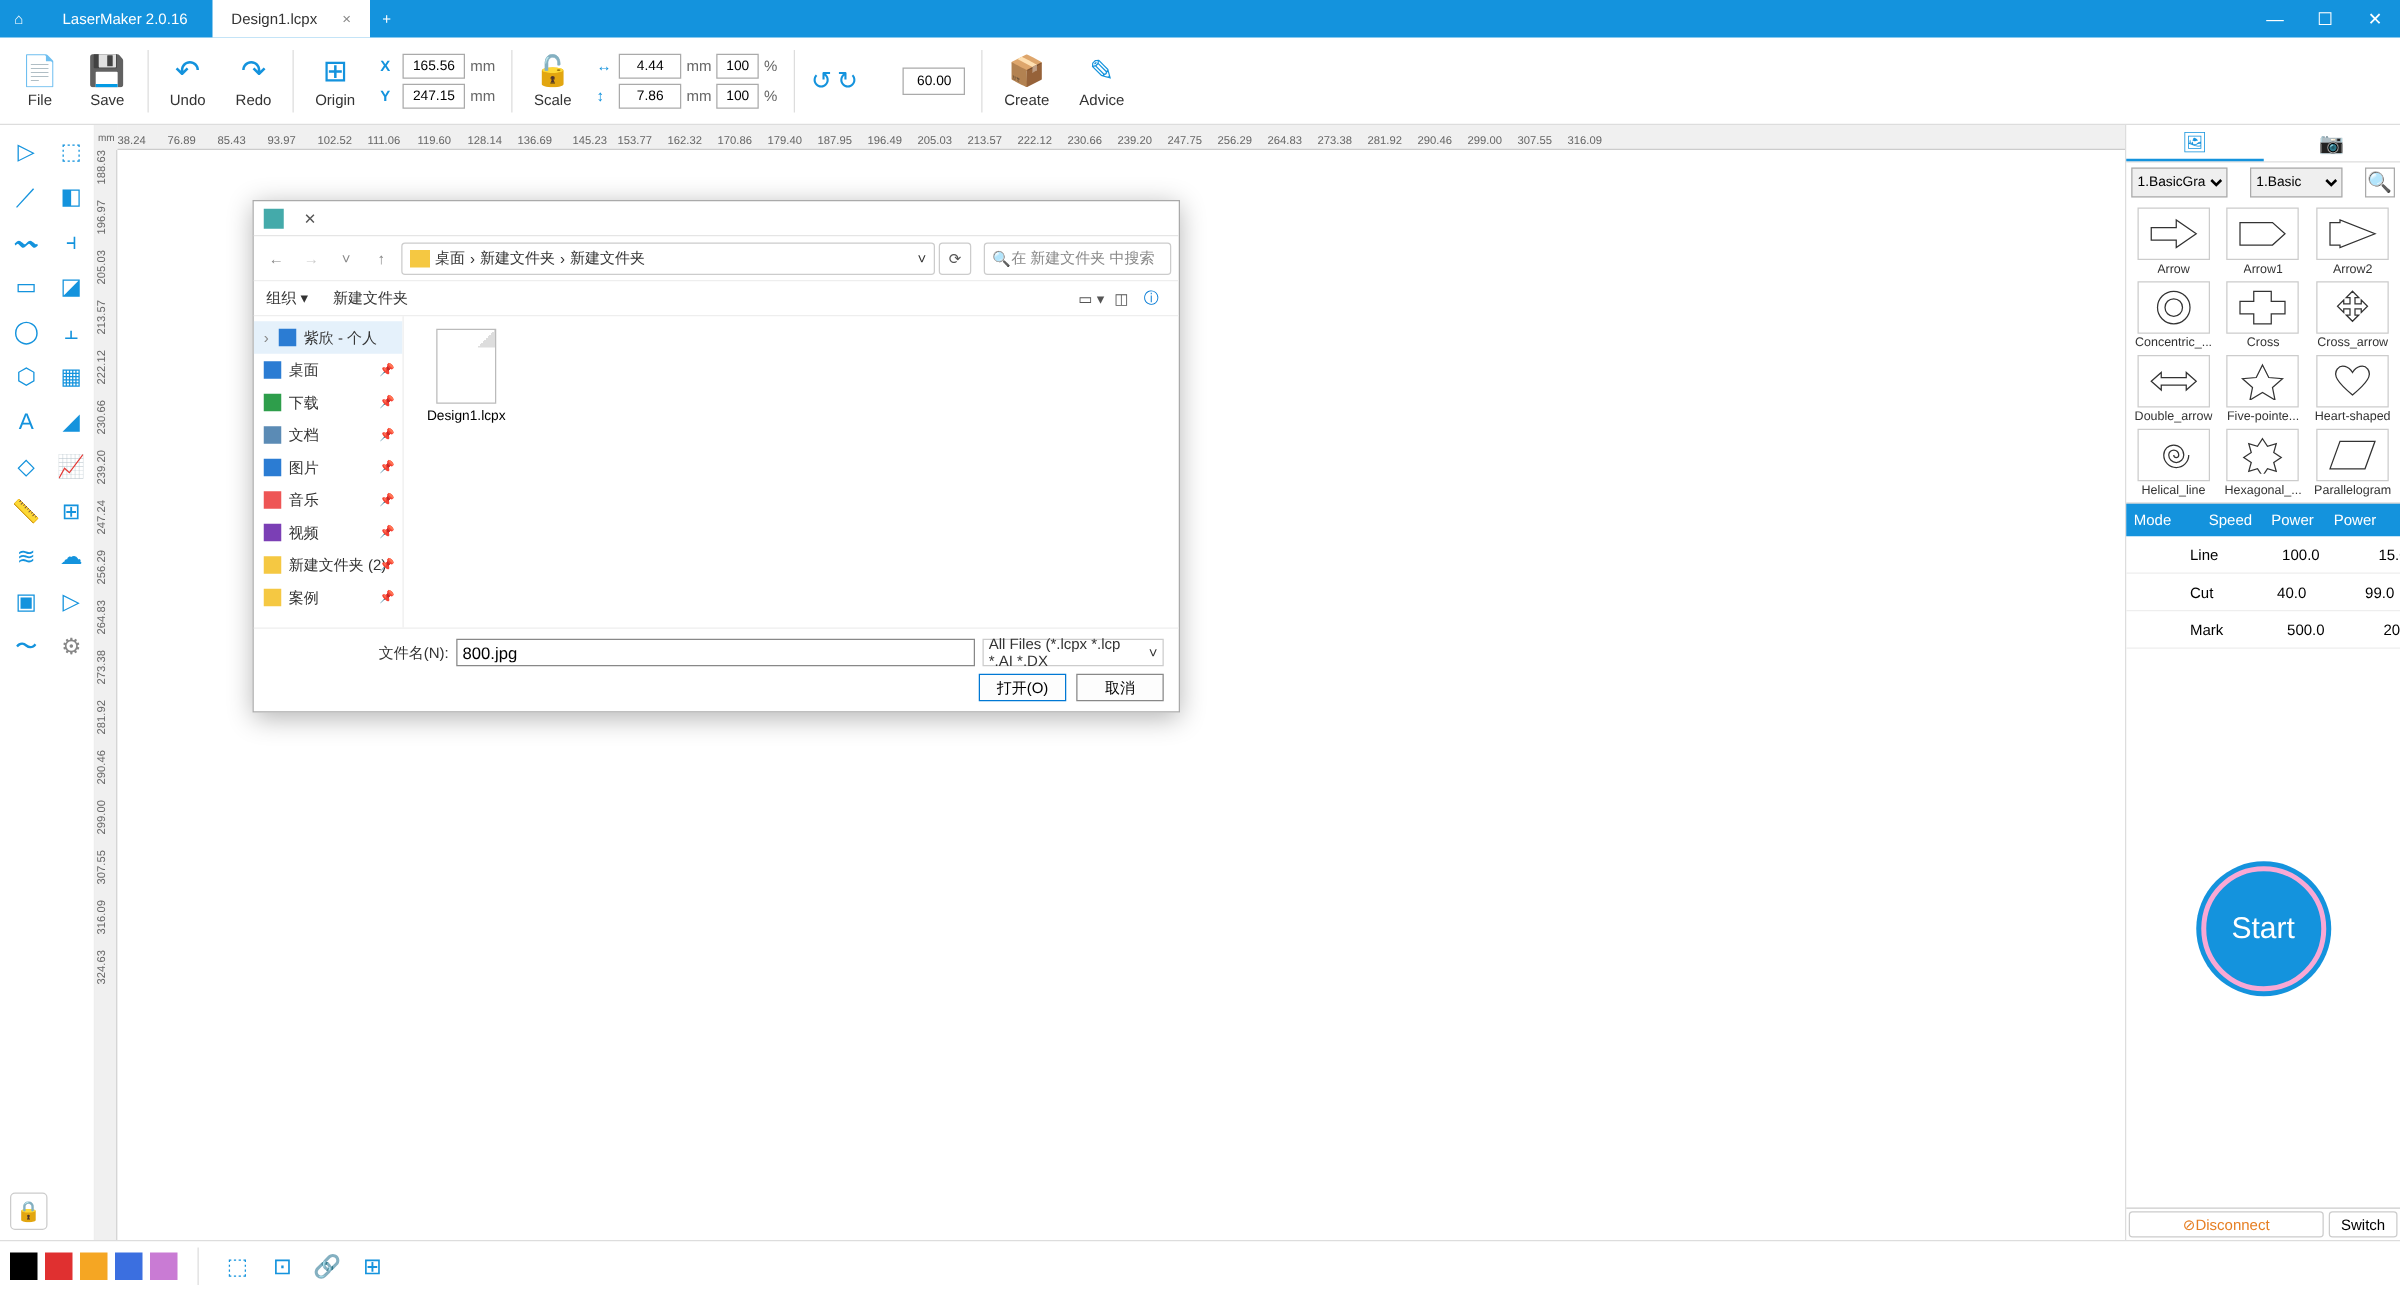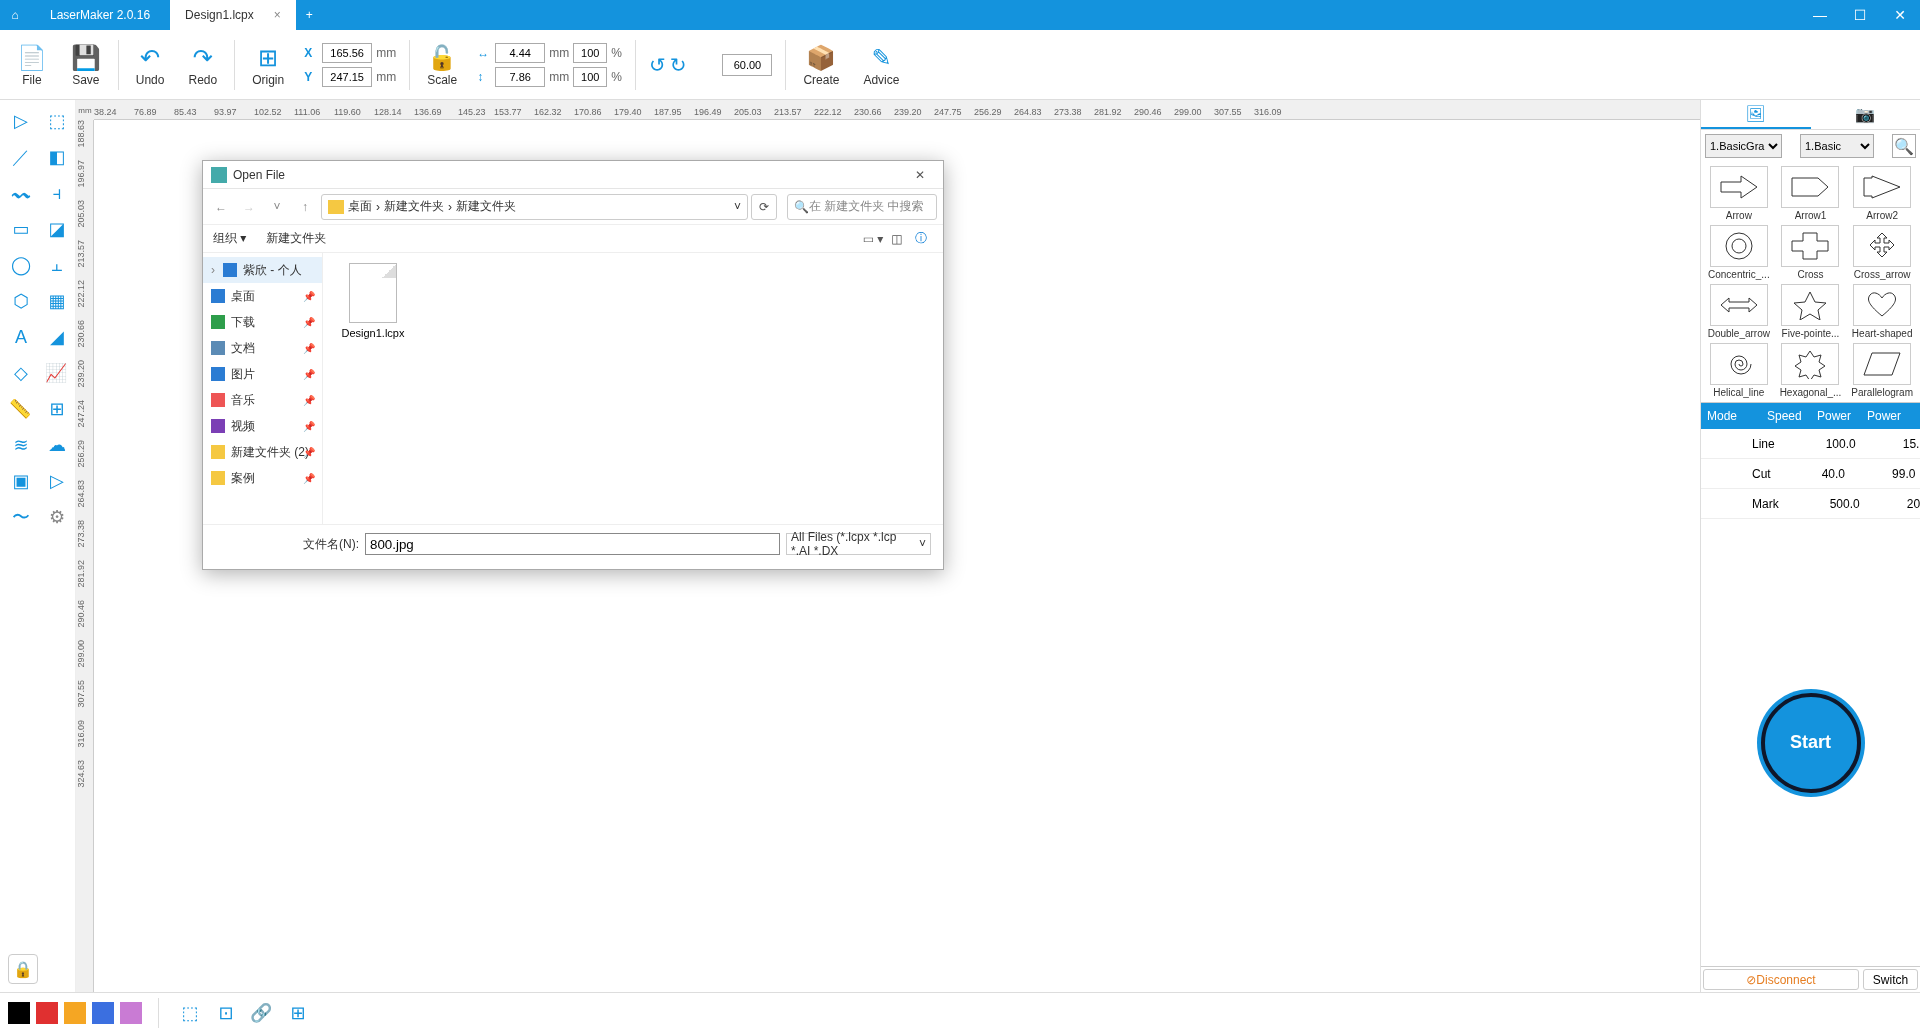--- a/index.html
+++ b/index.html
@@ -68,21 +68,21 @@
 .lh-power { width: 50px; }
 .lh-out { width: 50px; }
 .layer-row { display: flex; align-items: center; height: 30px; font-size: 12px; border-bottom: 1px solid #eee; gap: 41px; }
 .layer-row .swatch { width: 14px; height: 14px; margin: 0 5px; }
 .layer-row .lmode { width: 45px; }
 .layer-row .lspeed { width: 50px; text-align: left; padding-left: 10px; }
 .layer-row .lpower { width: 50px; text-align: left; padding-left: 6px; }
 .layer-row .leye { width: 30px; text-align: center; }
 
 .start-wrap { flex: 1; display: flex; align-items: center; justify-content: center; }
-.start-btn { width: 100px; height: 100px; border-radius: 50%; background: #1493dd; color: #fff; font-size: 18px; font-weight: bold; display: flex; align-items: center; justify-content: center; border: 4px solid #0f172a; box-shadow: 0 0 0 4px #1493dd; }
+.start-btn { width: 100px; height: 100px; border-radius: 50%; background: #1493dd; color: #fff; font-size: 24px; font-weight: normal; display: flex; align-items: center; justify-content: center; border: 4px solid #f9a8d4; box-shadow: 0 0 0 4px #1493dd; }
 .conn-bar { display: flex; height: 26px; border-top: 1px solid #ccc; }
 .conn-bar .disc { flex: 1; display: flex; align-items: center; justify-content: center; font-size: 12px; color: #e67e22; border: 1px solid #ccc; margin: 2px; border-radius: 3px; }
 .conn-bar .switch { width: 55px; display: flex; align-items: center; justify-content: center; font-size: 12px; border: 1px solid #ccc; margin: 2px; border-radius: 3px; }
 
 
 .bottom-bar { height: 40px; border-top: 1px solid #ddd; display: flex; align-items: center; padding: 0 8px; gap: 6px; }
 .color-sw { width: 22px; height: 22px; }
 .bb-sep { width: 1px; height: 30px; background: #ddd; margin: 0 10px; }
 .bb-btn { width: 30px; height: 30px; display: flex; align-items: center; justify-content: center; color: #1493dd; font-size: 18px; }
 
@@ -478,21 +478,20 @@
   <div class="bb-sep"></div>
   <div class="bb-btn">⬚</div>
   <div class="bb-btn">⊡</div>
   <div class="bb-btn">🔗</div>
   <div class="bb-btn">⊞</div>
 </div>
 
 <div class="dialog">
   <div class="dlg-title">
     <div class="dicon"></div>
-    <div class="dtext">Open File</div>
     <div class="dclose">✕</div>
   </div>
   <div class="dlg-nav">
     <div class="navbtn">←</div>
     <div class="navbtn" style="color:#ccc">→</div>
     <div class="navbtn">˅</div>
     <div class="navbtn">↑</div>
     <div class="path">
       <span class="folder-ico"></span>
       <span>桌面</span>
@@ -574,14 +573,18 @@
   </div>
   <div class="dlg-footer">
     <div class="dlg-frow">
       <label>文件名(N):</label>
       <input class="fname-input" value="800.jpg" style="">
       <div class="ftype">
           <span>All Files (*.lcpx *.lcp *.AI *.DX</span>
           <span>˅</span>
         </div>
     </div>
+    <div class="dlg-btns">
+      <button class="primary">打开(O)</button>
+      <button>取消</button>
+    </div>
   </div>
 </div>
 
 </body></html>

